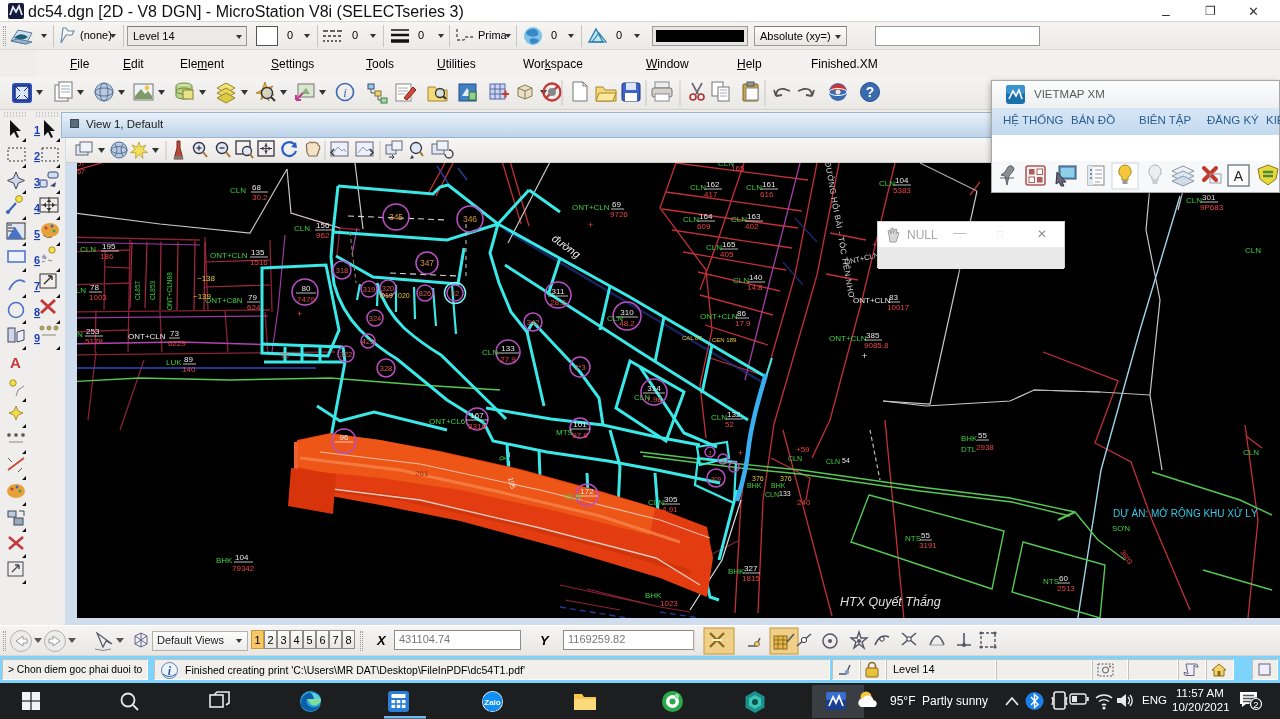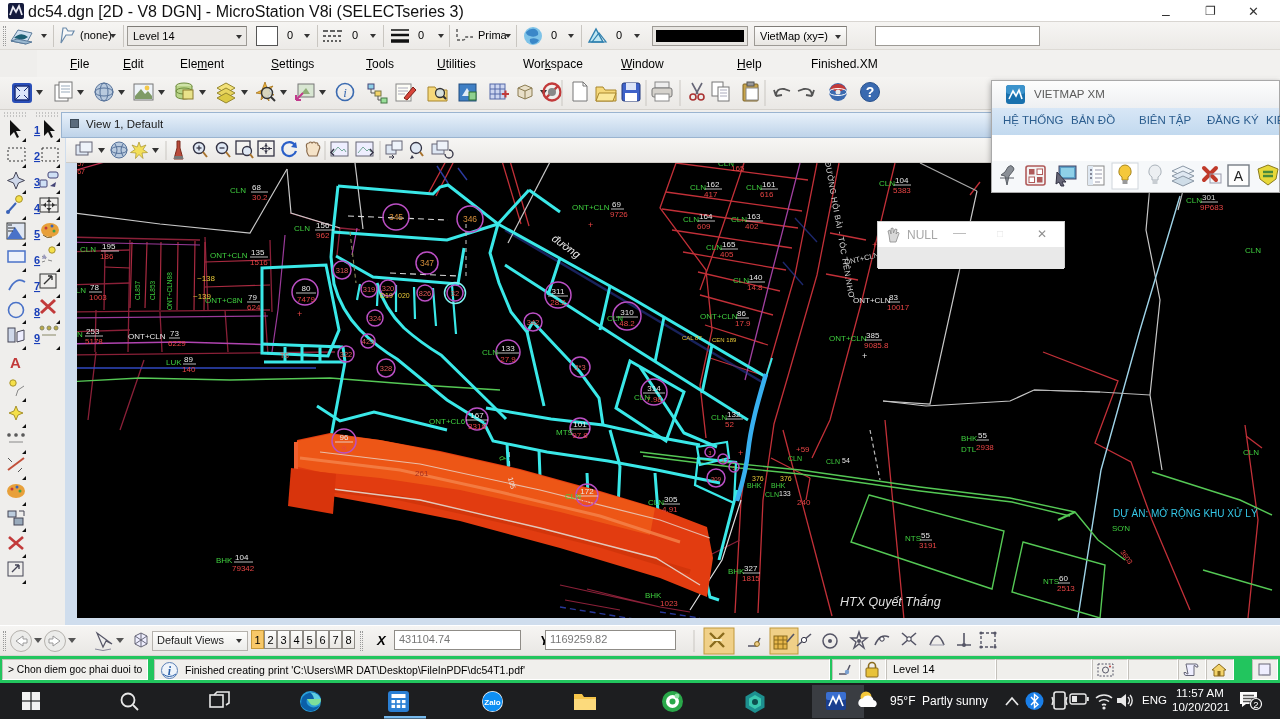--- a/index.html
+++ b/index.html
@@ -30,21 +30,21 @@
 #vmpanel { left:991px; top:80px; width:289px; height:113px; background:#fff; border:1px solid #a9a9a9; box-shadow:0 2px 6px rgba(0,0,0,.35);text-decoration:underline; }
 #vmtitle { position:absolute; left:0; top:0; width:100%; height:27px; background:linear-gradient(#fdfdfd,#eef0f2); }
 #vmmenu { position:absolute; left:0; top:27px; width:100%; height:27px; background:linear-gradient(#d8e7f6,#c2d9ef); }
 #vmmenu span { position:absolute; top:6px; font-size:11.5px; color:#2b5d8e; white-space:nowrap; }
 #vmicons { position:absolute; left:0; top:80px; width:100%; height:31px; background:#f6f8fa; }
 
 #nulldlg { left:877px; top:221px; width:188px; height:47px; background:#fff; border:1px solid #cfcfcf; box-shadow:2px 3px 6px rgba(0,0,0,.4); }
 #nullbody { position:absolute; left:0; top:25px; width:100%; height:22px; background:#e9e9e9; }
 
 #navbar { left:0; top:625px; width:1280px; height:30px; background:linear-gradient(#f6f5f3,#e9e7e4); border-top:1px solid #fff; }
-#statusbar { left:0; top:655px; width:1280px; height:28px; background:#22c55e; border-top:1px solid #d8d5d0; }
+#statusbar { left:0; top:655px; width:1280px; height:28px; background:#7dd3fc; border-top:1px solid #d8d5d0; }
 .statseg { position:absolute; top:3px; height:21px; border:1px solid #c4c1bb; border-bottom-color:#fff; border-right-color:#fff; background:#f0efec; }
 #taskbar { left:0; top:683px; width:1280px; height:36px; background:#1d1e20; }
 .traytext { position:absolute; color:#fff; font-size:12px; }
 .viewnum { position:absolute; top:4px; width:13px; height:19px; border:1px solid #8f8c87; background:linear-gradient(#fdfdfc,#e8e6e2); font-size:11px; text-align:center; line-height:18px; color:#000; }
 .input3d { position:absolute; top:4px; height:20px; background:#fff; border:1px solid #8f8c87; font-size:11px; color:#222; padding:2px 4px; }
 .gripv { position:absolute; width:3px; border-left:1px dotted #999; border-right:1px dotted #999; }
 </style>
 </head>
 <body>
 <div id="screen">
@@ -120,35 +120,35 @@
     <svg class="abs" style="left:586px;top:5px" width="22" height="18" viewBox="0 0 22 18">
         <path d="M3 15 L10 2 L17 15 Z" fill="#bfe6f2" stroke="#2d7fae" stroke-width="1.4"></path>
         <path d="M6 15 L13 6 L20 15 Z" fill="none" stroke="#2d7fae" stroke-width="1.2"></path>
       </svg>
     <span class="num0" style="left:616px;top:7px">0</span>
     <div class="darr" style="left:634px;top:12px"></div>
     <div class="abs" style="left:652px;top:4px;width:96px;height:20px;background:#e8e6e2;border:1px solid #9d9a95">
         <div style="position:absolute;left:3px;top:3px;width:88px;height:12px;background:#000"></div>
       </div>
     <div class="combo" style="left:754px;top:4px;width:93px;background:linear-gradient(#fdfdfc,#e8e6e2)">
-        <span style="position:absolute;left:5px;top:3px">VietMap (xy=)</span>
+        <span style="position:absolute;left:5px;top:3px">Absolute (xy=)</span>
         <div class="darr" style="left:80px;top:8px"></div>
       </div>
     <div class="abs" style="left:875px;top:4px;width:165px;height:20px;background:#fff;border:1px solid #9d9a95"></div>
   </div>
 
   <div class="abs" id="row3">
     <span class="menuitem" style="left:33px"><u>F</u>ile</span>
     <span class="menuitem" style="left:86px"><u>E</u>dit</span>
     <span class="menuitem" style="left:143px">Ele<u>m</u>ent</span>
     <span class="menuitem" style="left:234px"><u>S</u>ettings</span>
     <span class="menuitem" style="left:329px"><u>T</u>ools</span>
     <span class="menuitem" style="left:400px"><u>U</u>tilities</span>
     <span class="menuitem" style="left:486px">Wor<u>k</u>space</span>
-    <span class="menuitem" style="left:584px"><u>W</u>indow</span>
+    <span class="menuitem" style="left:609px"><u>W</u>indow</span>
     <span class="menuitem" style="left:700px"><u>H</u>elp</span>
     <span class="menuitem" style="left:774px">Finished.XM</span>
   </div>
 
   <div class="abs" id="row4">
   <svg class="abs" style="left:0;top:0" width="1280" height="33" viewBox="0 0 1280 33">
     <g transform="translate(0,5)">
 
       <rect x="12" y="1" width="20" height="20" rx="3" fill="#2a4fb8"></rect>
           <rect x="15" y="4" width="14" height="14" fill="#dce6fa" stroke="#1a2f7a"></rect>
@@ -1084,21 +1084,21 @@
     <div class="viewnum" style="left:277px">3</div>
     <div class="viewnum" style="left:290px">4</div>
     <div class="viewnum" style="left:303px">5</div>
     <div class="viewnum" style="left:316px">6</div>
     <div class="viewnum" style="left:329px">7</div>
     <div class="viewnum" style="left:342px">8</div>
     <div class="gripv" style="left:360px;top:5px;height:20px"></div>
     <span class="abs" style="left:377px;top:7px;font-size:13px;font-weight:bold;font-style:italic">X</span>
     <div class="input3d" style="left:394px;width:127px;color:#777">431104.74</div>
     <span class="abs" style="left:540px;top:7px;font-size:13px;font-weight:bold;font-style:italic">Y</span>
-    <div class="input3d" style="left:545px;width:131px;color:#777">1169259.82</div>
+    <div class="input3d" style="left:563px;width:131px;color:#777">1169259.82</div>
     <svg class="abs" style="left:660px;top:0" width="620" height="30" viewBox="660 0 620 30">
       <g transform="translate(-52,2)">
         <line x1="746" y1="2" x2="746" y2="24" stroke="#c9c6c1"></line>
         <rect x="756" y="0" width="30" height="26" fill="#f0d088" stroke="#c0983a"></rect>
         <g transform="translate(762,5)">
             <path d="M0 14 L14 0 M0 0 L14 14" stroke="#8a6b1c" stroke-width="2.4"></path>
             <path d="M2 7 l10 0" stroke="#f8f0c8" stroke-width="2"></path>
           </g>
         <g transform="translate(800,6)">
             <path d="M0 12 L8 12 L12 4" stroke="#556" stroke-width="1.6" fill="none"></path>

